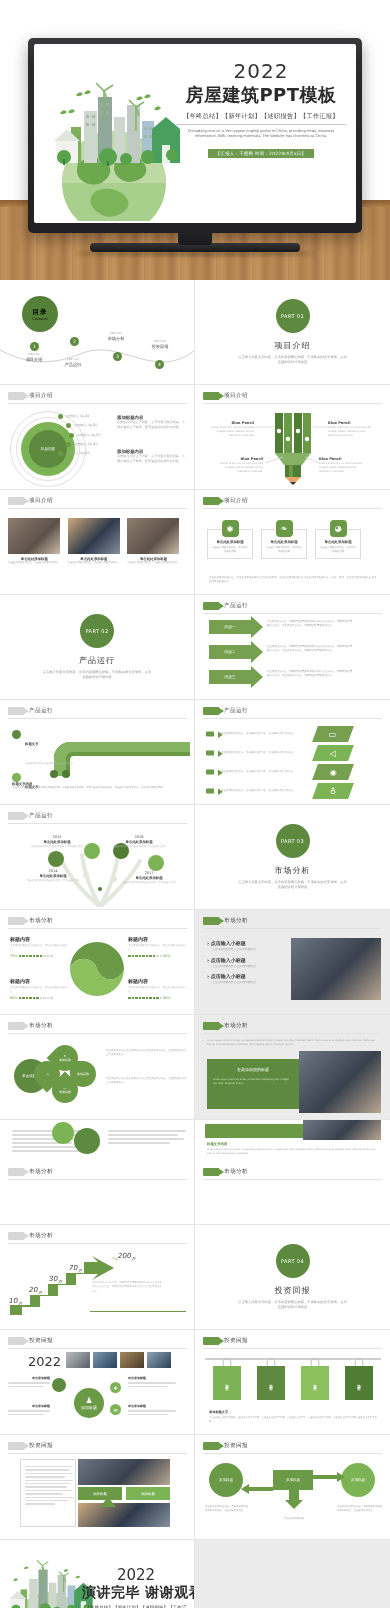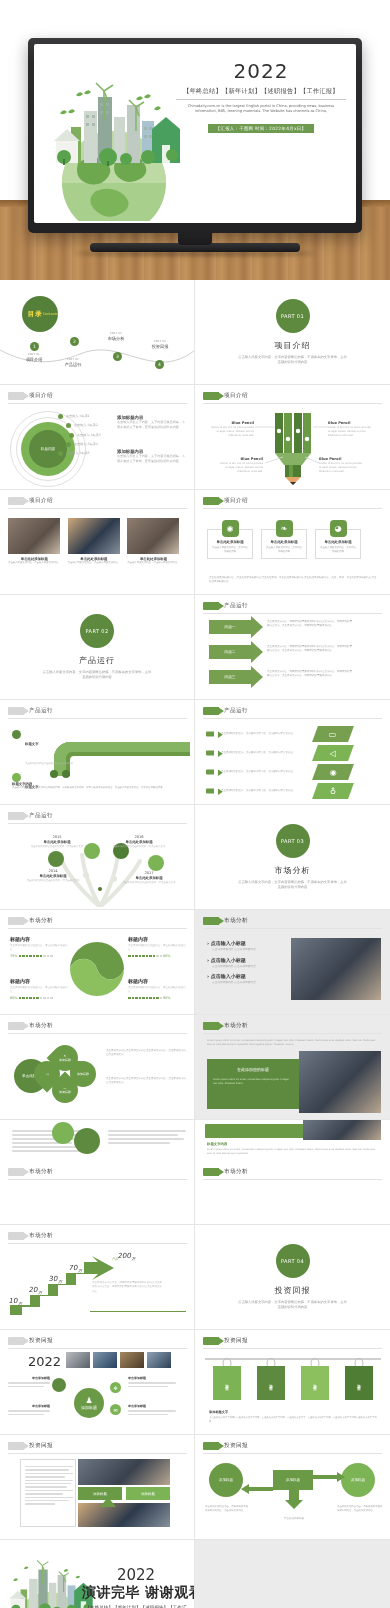--- a/index.html
+++ b/index.html
@@ -121,22 +121,22 @@
   .part-desc { font-size: 3.3px; color: #999; margin-top: 4px; text-align: center; width: 110px; line-height: 1.6; }
 
   
   .tt { font-size: 4.4px; color: #444; font-weight: bold; }
   .bb { font-size: 3.1px; color: #a3a3a3; line-height: 1.7; }
   .fakeline { height: 2px; background: #dcdcdc; border-radius: 1px; margin: 2px 0; }
 
   
   .toc-main {
     position: absolute; left: 22px; top: 16px; width: 36px; height: 36px;
-    border-radius: 50%; background: #55803a; color: #fde047;
-    display: flex; flex-direction: row; align-items: center; justify-content: flex-end;
+    border-radius: 50%; background: #55803a; color: #000000;
+    display: flex; flex-direction: column; align-items: center; justify-content: center;
   }
   .toc-main b { font-size: 6.5px; letter-spacing: 1px; }
   .toc-main i { font-style: normal; font-size: 3.4px; opacity: .9; }
   .toc-node {
     position: absolute; width: 9px; height: 9px; border-radius: 50%;
     background: #5d8a3e; color: #fff; font-size: 4.5px;
     display: flex; align-items: center; justify-content: center;
   }
   .toc-lab { position: absolute; text-align: center; }
   .toc-lab .p { font-size: 2.6px; color: #9a9a9a; letter-spacing: .2px; }
@@ -330,20 +330,21 @@
             <circle cx="132" cy="84" r="6"></circle>
         </g>
         <g fill="#3f7d3a">
             <rect x="23" y="88" width="2" height="6"></rect>
             <rect x="67" y="90" width="2" height="5"></rect>
           </g>
       </svg>
 
       <div class="cover-right">
         <div class="cover-year">2022</div>
+        <div class="cover-title">房屋建筑PPT模板</div>
         <div class="cover-tags">【年终总结】【新年计划】【述职报告】【工作汇报】</div>
         <div class="cover-en">Chinadaily.com.cn is the largest English portal in China, providing news, business information, BBS, learning materials. The Website has channels as China,</div>
         <div class="cover-pill">【汇报人：千图网 时间：2022年4月x日】</div>
       </div>
     </div>
   </div>
 </div>
 
 <div class="grid">
 

